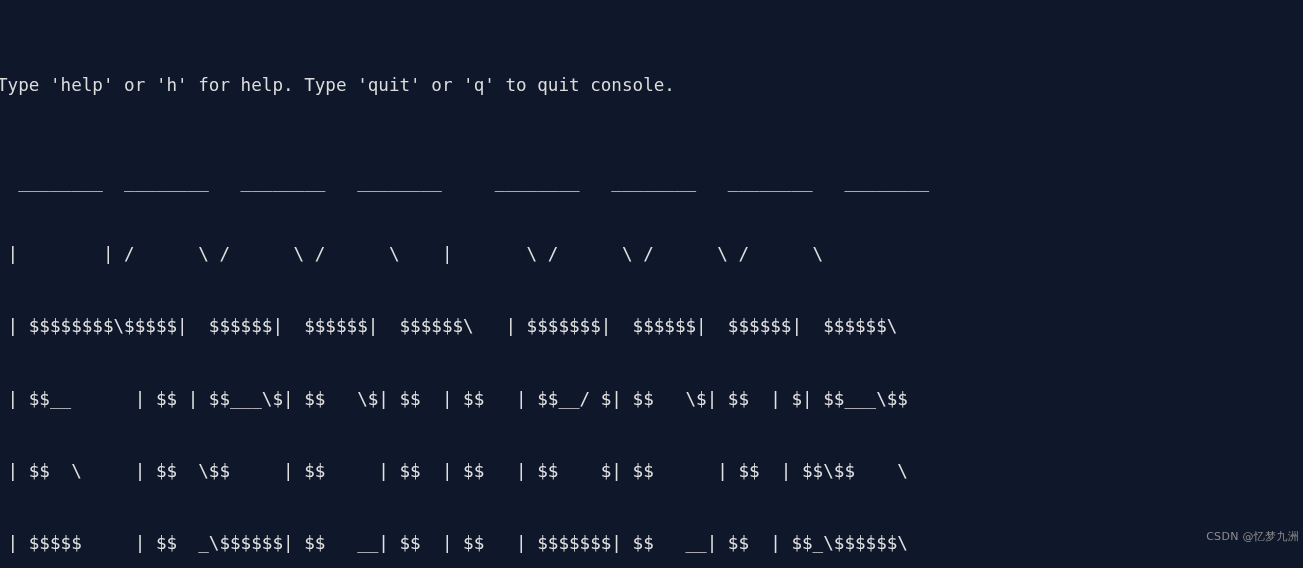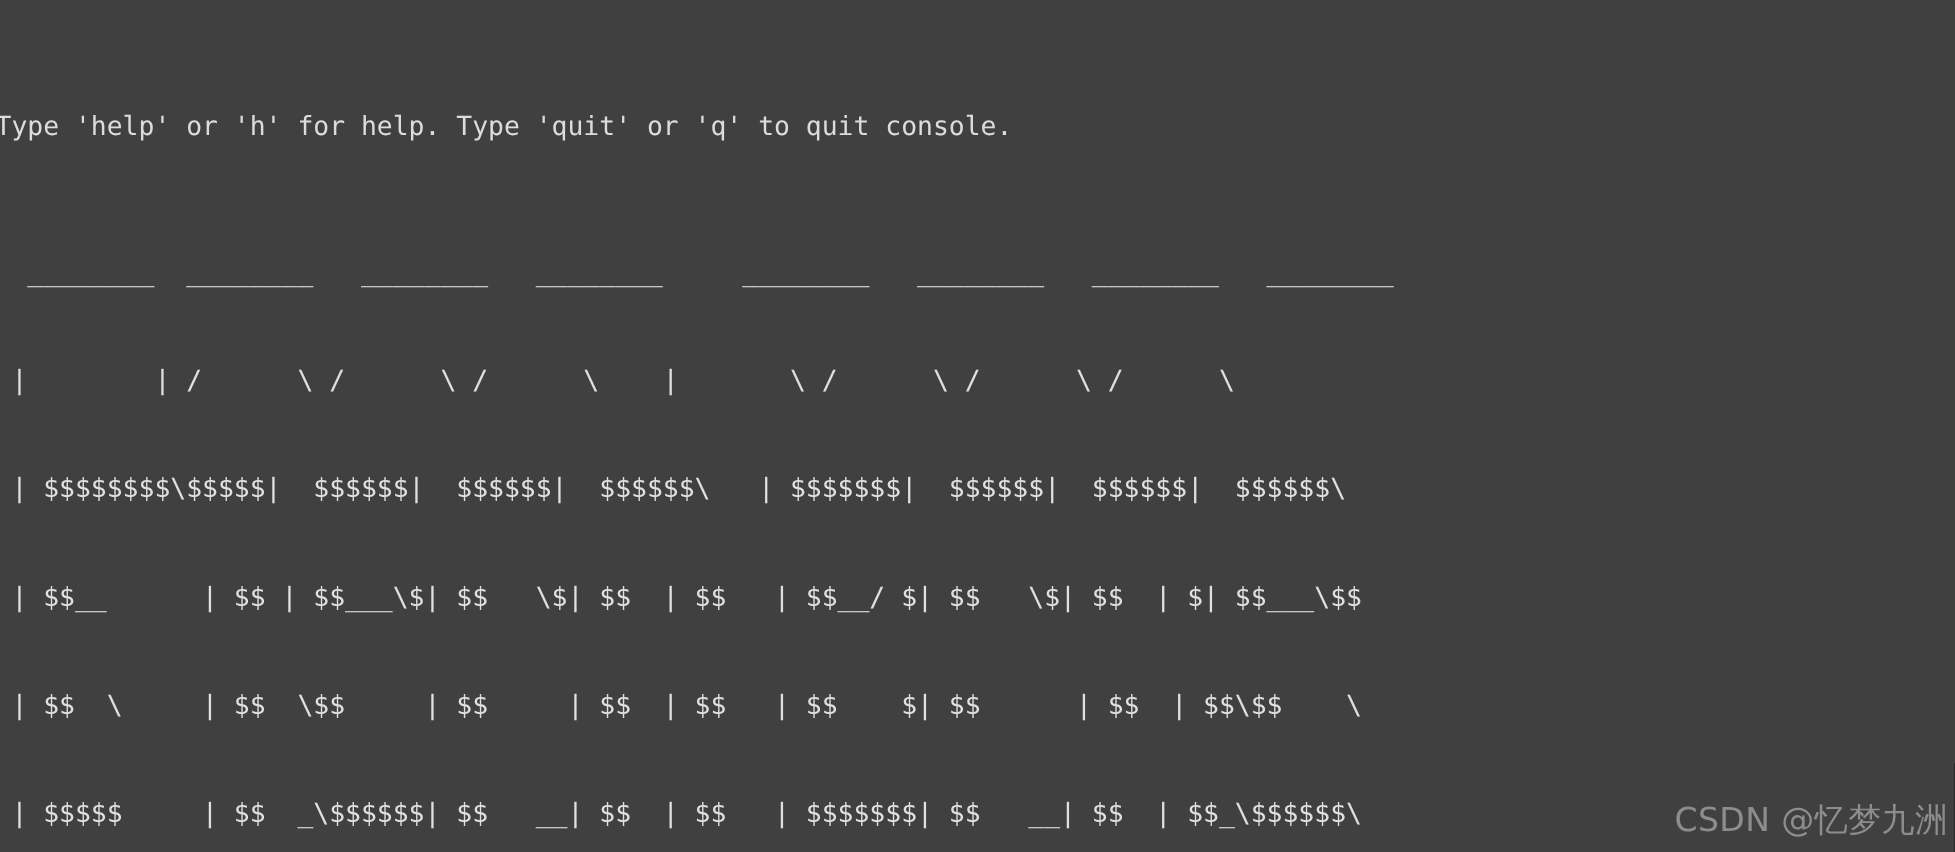--- a/index.html
+++ b/index.html
@@ -15,21 +15,21 @@
     position: relative;
     font-family: "DejaVu Sans Mono", "Liberation Mono", monospace;
   }
 
   #terminal {
     position: absolute;
     left: 0;
     top: 0;
     width: 1303px;
     height: 568px;
-    background: #404040;
+    background: #0f172a;
     color: #d6d6d6;
     font-family: "DejaVu Sans Mono", "Liberation Mono", monospace;
     font-size: 17.6px;
     line-height: 24.1px;
     letter-spacing: 0px;
     white-space: pre;
     overflow: hidden;
     box-sizing: border-box;
     padding: 0;
   }
@@ -55,24 +55,24 @@
     color: #e0e0e0;
   }
 
   .prompt-line {
     color: #dcdcdc;
   }
 
   #watermark {
     position: absolute;
     right: 4px;
-    bottom: 8px;
+    bottom: 19px;
     color: #8d8d8d;
     font-family: "DejaVu Sans", "Liberation Sans", sans-serif;
-    font-size: 22px;
+    font-size: 11px;
     letter-spacing: 0.3px;
     white-space: pre;
     z-index: 5;
     pointer-events: none;
   }
 </style>
 </head>
 <body>
 
 <div id="terminal">

